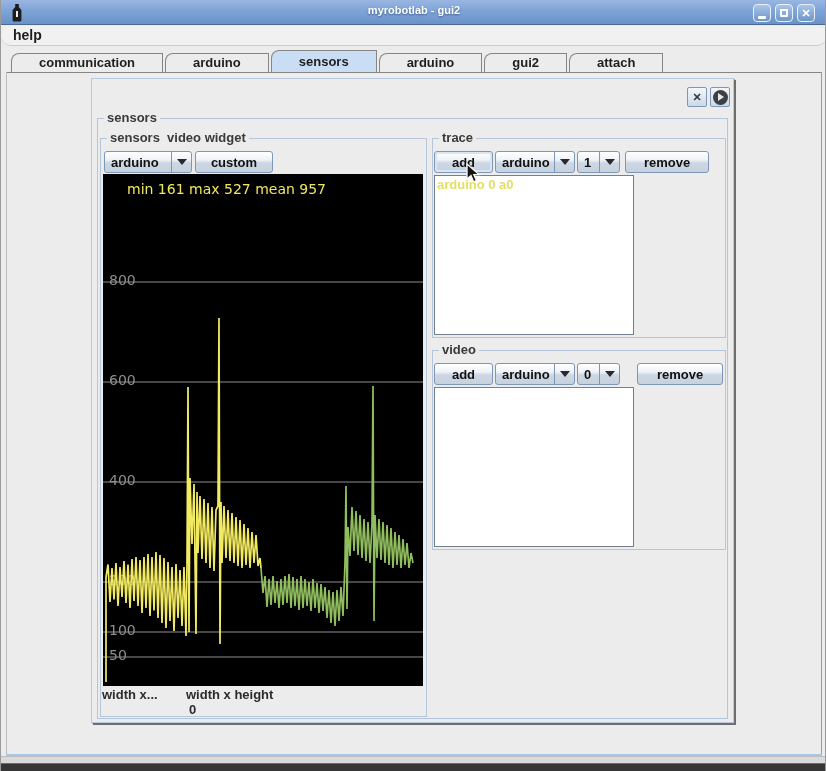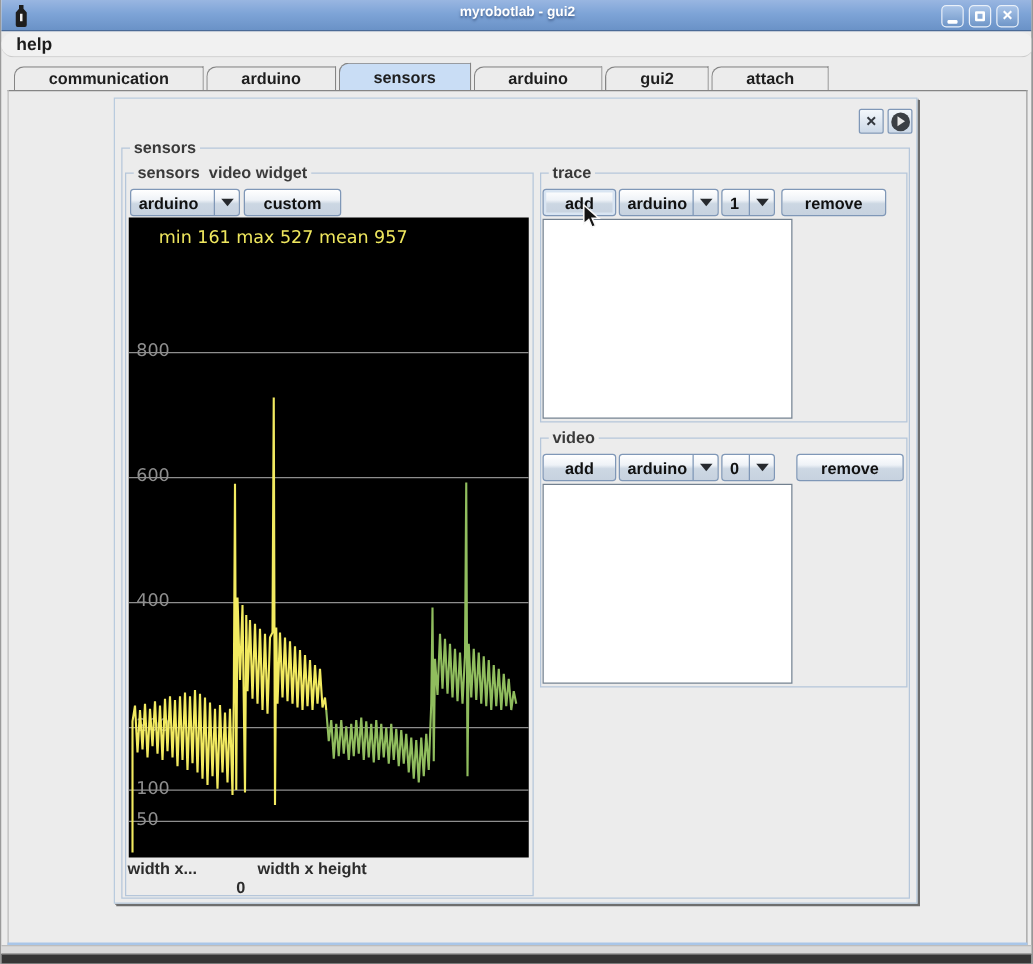--- a/index.html
+++ b/index.html
@@ -91,21 +91,21 @@
   .combo-arrow { width:20px; border-left:1px solid #7f97b7; display:flex; align-items:center; justify-content:center; }
   .tri-down { width:0; height:0; border-left:5px solid transparent; border-right:5px solid transparent; border-top:6px solid #26292e; }
   
   .c-video-service { left:12px; top:72px; width:88px; }
   .b-attach { left:103px; top:72px; width:78px; }
   
   .chart-box { position:absolute; left:11px; top:95px; width:320px; height:512px; background:#000; }
   
   .status-label { position:absolute; font-size:13px; font-weight:bold; color:#2c2c2c; }
   .s-mouse { left:10px; top:608px; }
-  .s-wh { left:114px; top:608px;text-align:center; }
+  .s-wh { left:94px; top:608px;text-align:center; }
   .s-zero { left:97px; top:623px; }
   
   .b-trace-add { left:342px; top:72px; width:59px; }
   .c-trace-service { left:403px; top:72px; width:80px; }
   .c-trace-pin { left:485px; top:72px; width:43px; }
   .b-trace-remove { left:533px; top:72px; width:84px; }
   .trace-list { left:342px; top:96px; }
   .b-alert-add { left:342px; top:284px; width:59px; }
   .c-alert-service { left:403px; top:284px; width:80px; }
   .c-alert-pin { left:485px; top:284px; width:43px; }
@@ -221,20 +221,21 @@
         </span>
     </div>
     <div class="combo c-trace-pin">
       <span class="combo-text">1</span>
       <span class="combo-arrow">
           <span class="tri-down"></span>
         </span>
     </div>
     <div class="sw-btn b-trace-remove">remove</div>
     <div class="listbox trace-list" id="trace-list">
+        <div class="list-item" style="color: rgb(227, 223, 99);">arduino 0 a0</div>
       </div>
 
     <div class="group g-alert">
       <span class="group-title">video</span>
     </div>
     <div class="sw-btn b-alert-add">add</div>
     <div class="combo c-alert-service">
       <span class="combo-text">arduino</span>
       <span class="combo-arrow">
           <span class="tri-down"></span>

